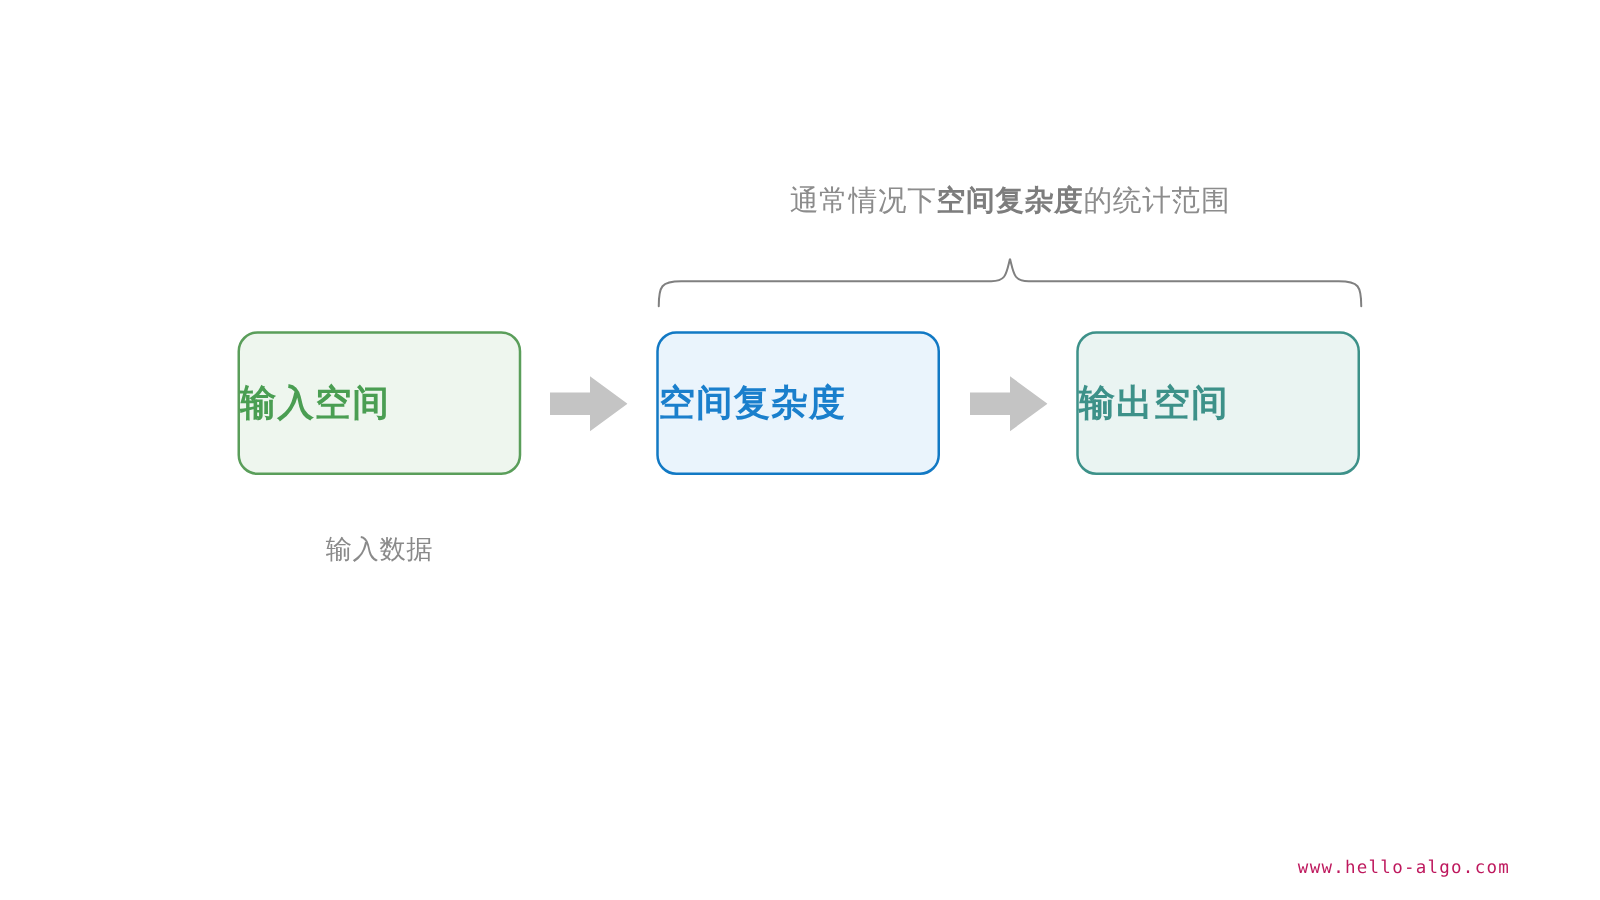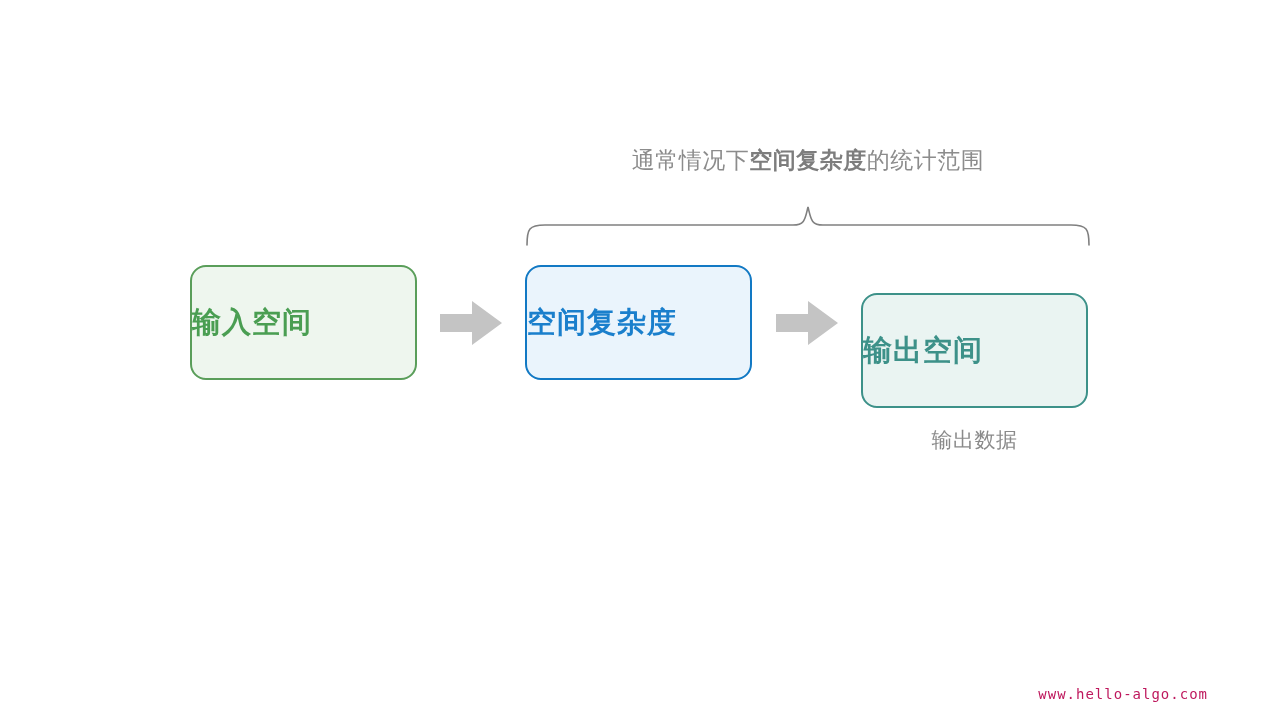--- a/index.html
+++ b/index.html
@@ -80,21 +80,20 @@
     left: 525px;
     border: 2.5px solid #1279c4;
     background: #eaf4fc;
     color: #1a7fcc;
   }
   .box-output {
     left: 861px;
     border: 2px solid #3d9189;
     background: #eaf4f2;
     color: #3d9189;
-    margin-top: 28px;
   }
 
   
   .arrow {
     position: absolute;
     top: 299px;
     width: 62px;
     height: 48px;
   }
   .arrow-1 { left: 440px; }
@@ -154,21 +153,21 @@
   </div>
 
   <svg class="arrow arrow-1" viewBox="0 0 62 48">
     <polygon points="0,15 32,15 32,2 62,24 32,46 32,33 0,33" fill="#c4c4c4"></polygon>
   </svg>
 
   <svg class="arrow arrow-2" viewBox="0 0 62 48">
     <polygon points="0,15 32,15 32,2 62,24 32,46 32,33 0,33" fill="#c4c4c4"></polygon>
   </svg>
 
+  <div class="caption-col cap-input">
+    <div class="line">输入数据</div>
+  </div>
 
 
-  <div class="caption-col cap-output">
-    <div class="line">输出数据</div>
-  </div>
 
   <div class="watermark">www.hello-algo.com</div>
 
 </div>
 
 </body></html>

